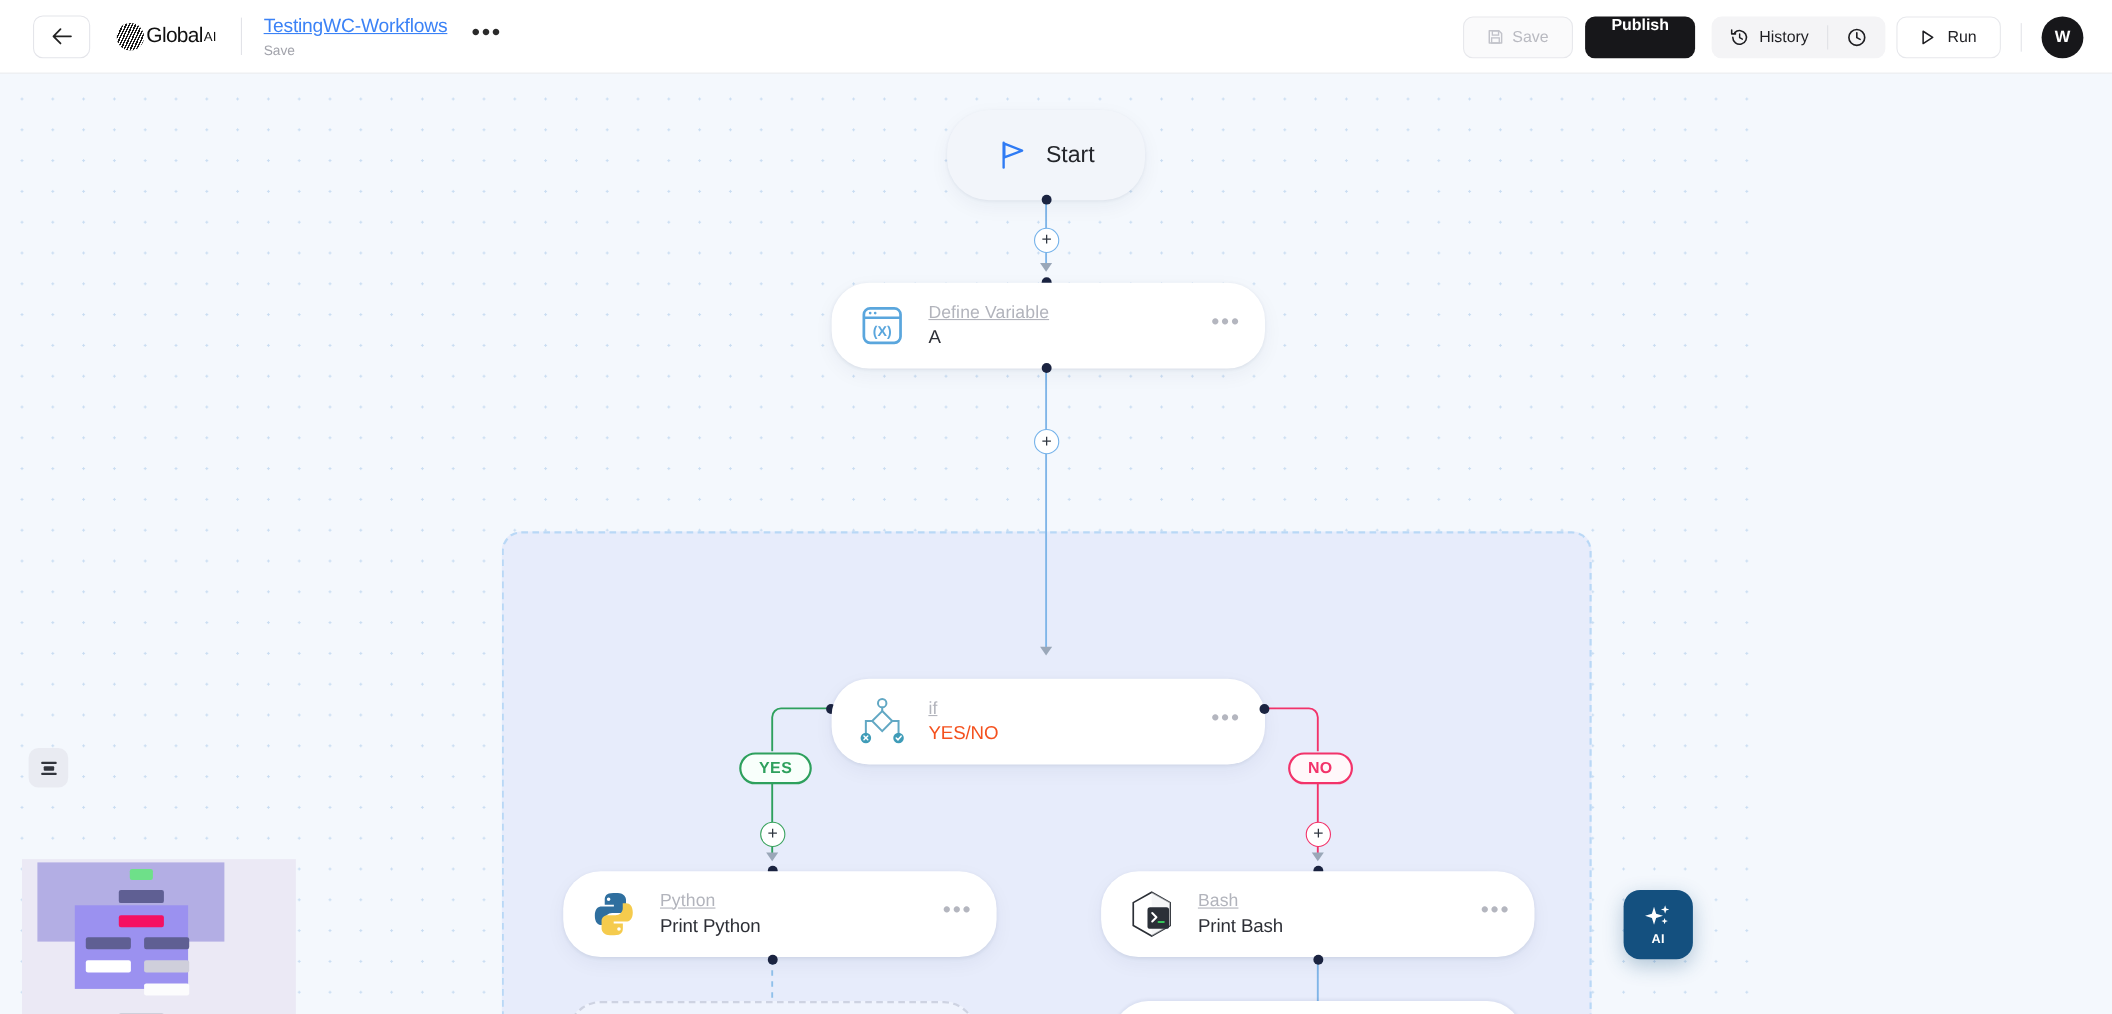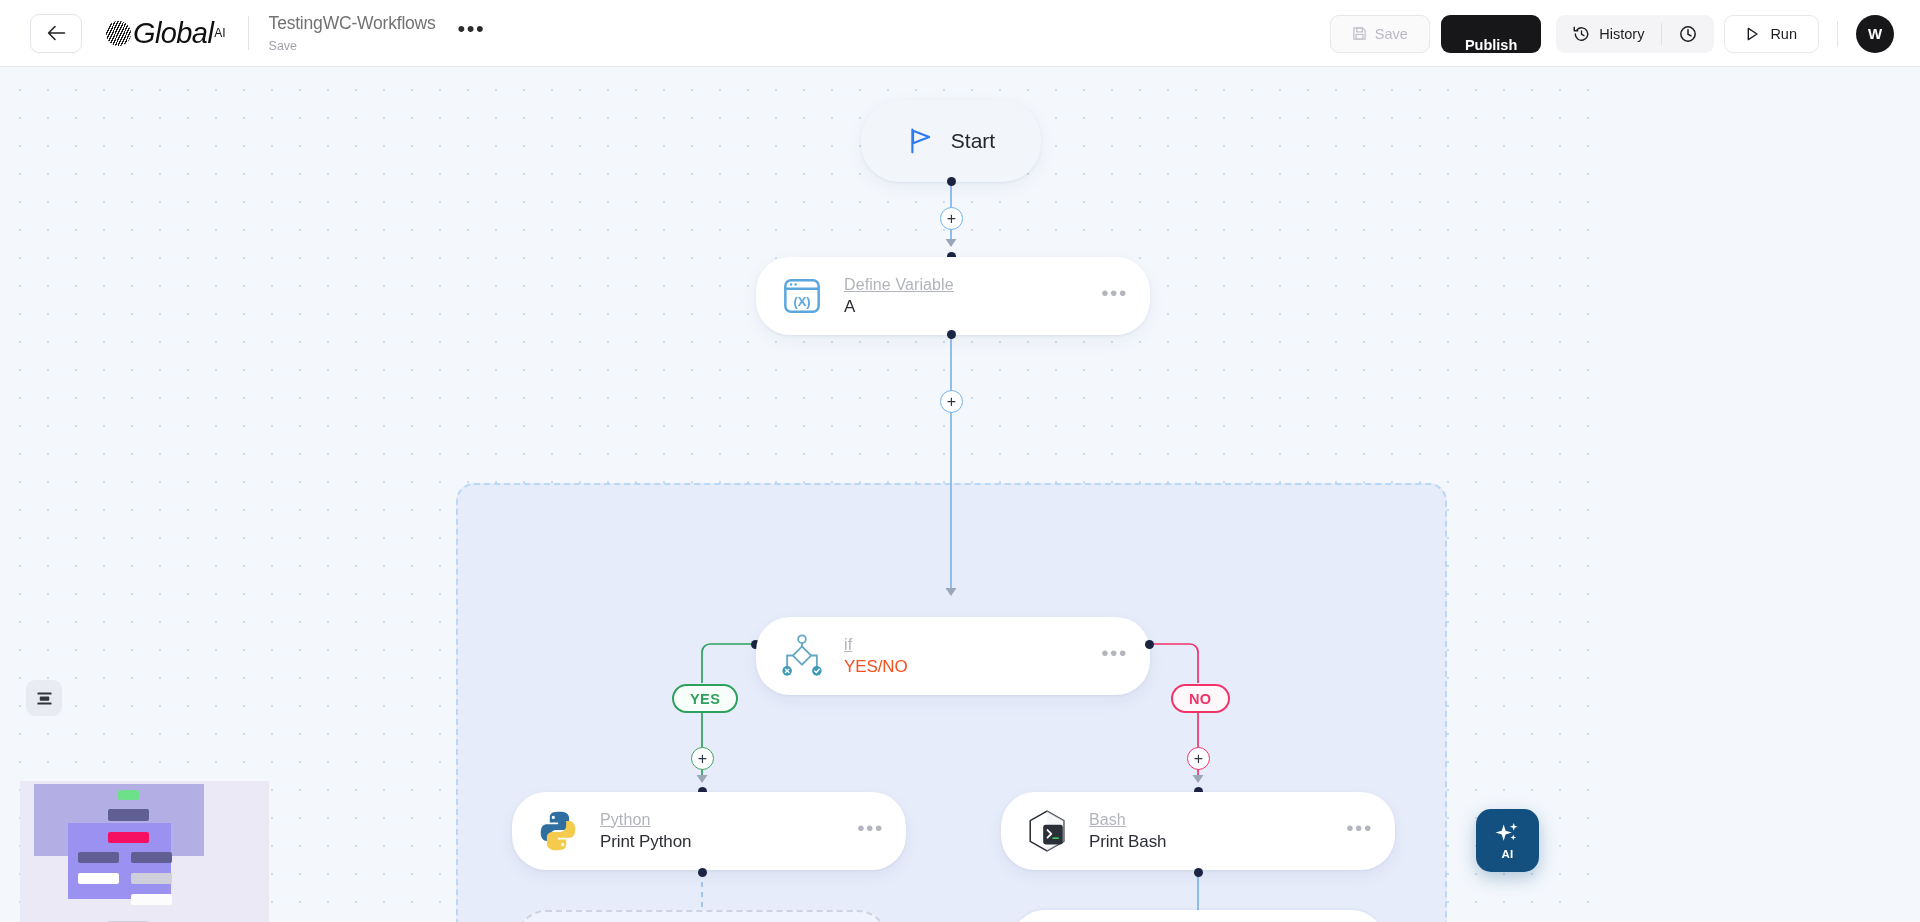--- a/index.html
+++ b/index.html
@@ -29,26 +29,26 @@
   }
   .back-btn svg { display:block; }
 
   .brand { display: flex; align-items: center; margin-left: 24px; }
   .brand-dot {
     width: 25px; height: 25px; border-radius: 50%;
     background: repeating-linear-gradient(115deg,#1b1b1b 0 1.3px,#ffffff 1.3px 2.6px);
     background-color:#2a2a2a;
     margin-right: 2px;
   }
-  .brand-name { font-size: 29px; letter-spacing: -0.6px; color: #101010; font-weight: 400; font-style: italic; }
+  .brand-name { font-size: 19px; letter-spacing: -0.6px; color: #101010; font-weight: 400; }
   .brand-sup { font-size: 12px; color:#101010; vertical-align: super; margin-left:1px; letter-spacing:0; }
   .brand-divider { width:1px; height:34px; background:#e2e3e8; margin:0 20px 0 22px; }
 
   .doc-block { display:flex; flex-direction:column; justify-content:center; }
-  .doc-title { font-size: 17.5px; color: #737373; font-weight: 400; letter-spacing:-0.2px; }
+  .doc-title { font-size: 17.5px; color: #3b82f6; font-weight: 400; letter-spacing:-0.2px;text-decoration:underline; }
   .doc-sub { font-size: 12.5px; color: #a2a3ab; margin-top: 5px; }
   .doc-more {
     margin-left: 22px; color:#2b2b2b; font-size: 22px; letter-spacing: 1.5px;
     line-height: 12px; cursor:pointer; align-self:center; padding-bottom:9px;
   }
 
   
   .editor-toggle {
     position:absolute; left: 805px; top: 17px;
     height: 38px; background:#f4f4f6; border-radius: 10px;
@@ -69,21 +69,21 @@
   .right-cluster { position:absolute; right: 26px; top: 0; height:67px; display:flex; align-items:center; }
   .btn-save {
     display:flex; align-items:center; gap:8px;
     height: 38px; padding:0 21px; border-radius: 9px;
     border:1px solid #e7e8ec; background:#fafafb; color:#b9bac1;
     font-size:14.5px; cursor:pointer;
   }
   .btn-publish {
     height: 38px; padding:0 24px; border-radius: 9px;
     background:#17171a; color:#fff; font-size:14.5px; font-weight:600;
-    display:flex; align-items:flex-end; margin-left: 11px; cursor:pointer;
+    display:flex; align-items:flex-start; margin-left: 11px; cursor:pointer;
   }
   .pill-group {
     display:flex; align-items:center; height:38px; background:#f4f4f6;
     border-radius:9px; margin-left: 15px;
   }
   .pill-item {
     display:flex; align-items:center; gap:9px; height:38px; padding:0 17px;
     font-size:14.5px; color:#1e1e22; cursor:pointer;
   }
   .pill-sep { width:1px; height:22px; background:#e0e1e6; }

